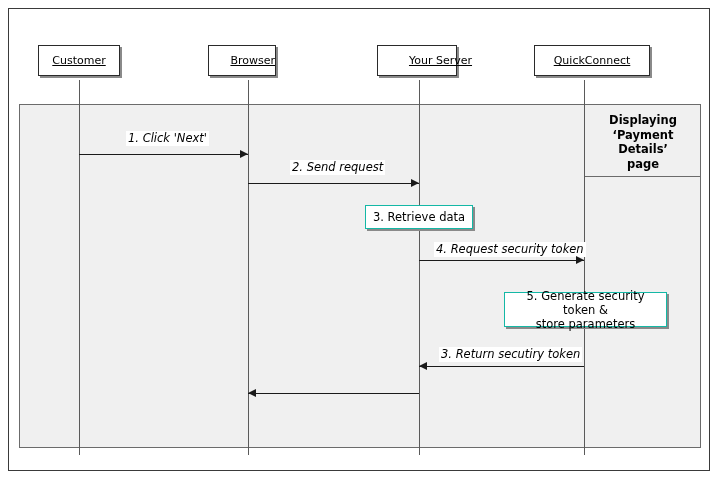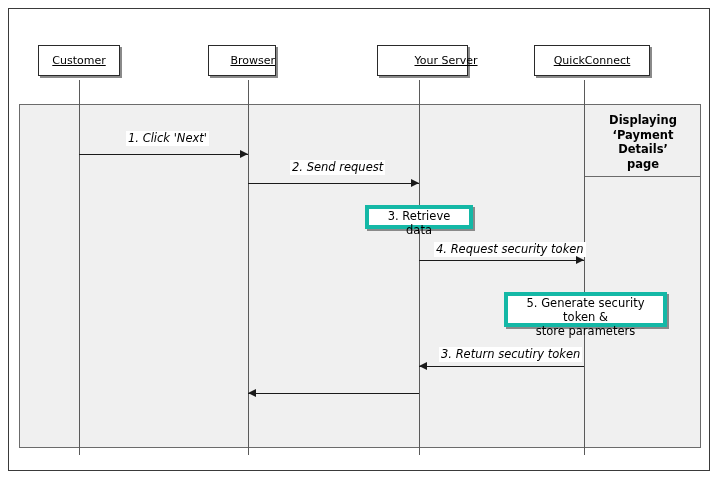--- a/index.html
+++ b/index.html
@@ -98,24 +98,24 @@
     white-space: nowrap;
     line-height: 13px;
     padding: 1px 2px;
     font-style: italic;
   }
   
   .step-box {
     position: absolute;
     box-sizing: border-box;
     background: #ffffff;
-    border: 4px solid #14b8a6;
+    border: 1px solid #14b8a6;
     box-shadow: 2px 2px 0 0 #8a8a8a;
     display: flex;
-    align-items: flex-start;
+    align-items: center;
     justify-content: center;
     text-align: center;
   }
   .step-text {
     font-size: 11.5px;
     color: #000000;
     line-height: 14px;
     white-space: pre-line;
     padding: 0 6px;
   }
@@ -147,21 +147,21 @@
   <div class="lifeline" style="left:584px; top:80px; height:375px;"></div>
 
   <div class="actor-box" style="left:38px; top:45px; width:82px;">
     <span class="actor-label">Customer</span>
   </div>
 
   <div class="actor-box" style="left:208px; top:45px; width:68px;justify-content:flex-end;">
     <span class="actor-label">Browser</span>
   </div>
 
-  <div class="actor-box" style="left:377px; top:45px; width:91px;padding-left:47px;">
+  <div class="actor-box" style="left:377px; top:45px; width:80px;padding-left:47px;">
     <span class="actor-label">Your Server</span>
   </div>
 
   <div class="actor-box" style="left:534px; top:45px; width:116px;">
     <span class="actor-label">QuickConnect</span>
   </div>
 
   <div class="note-text" style="left:586px; top:113px; width:114px;">Displaying
 ‘Payment Details’
 page</div>

